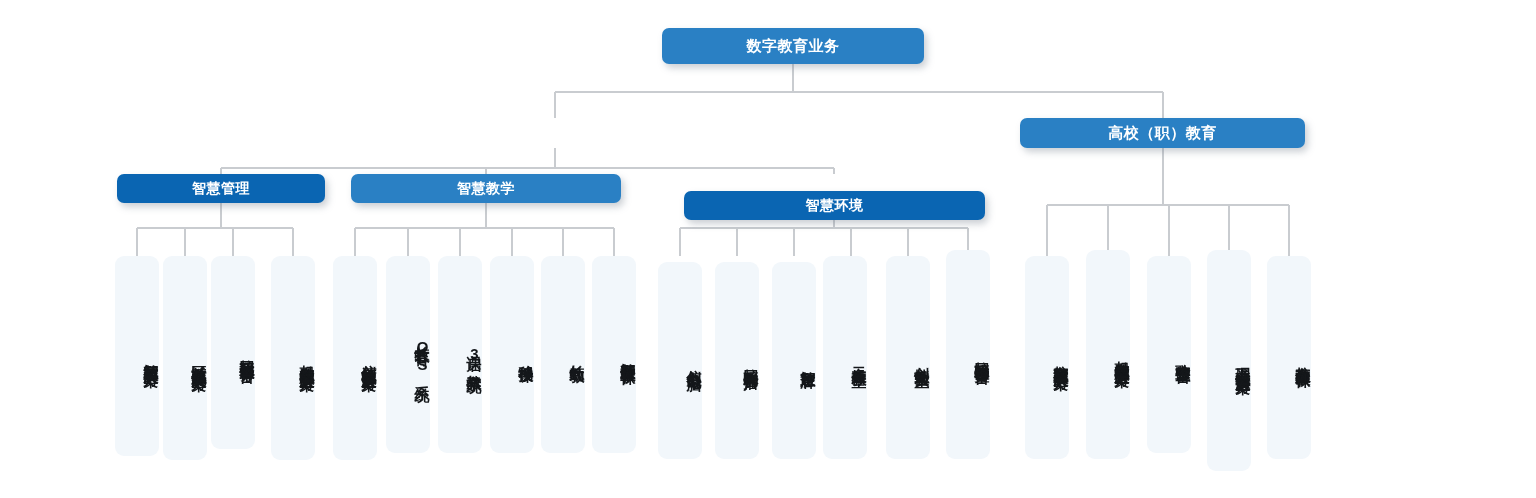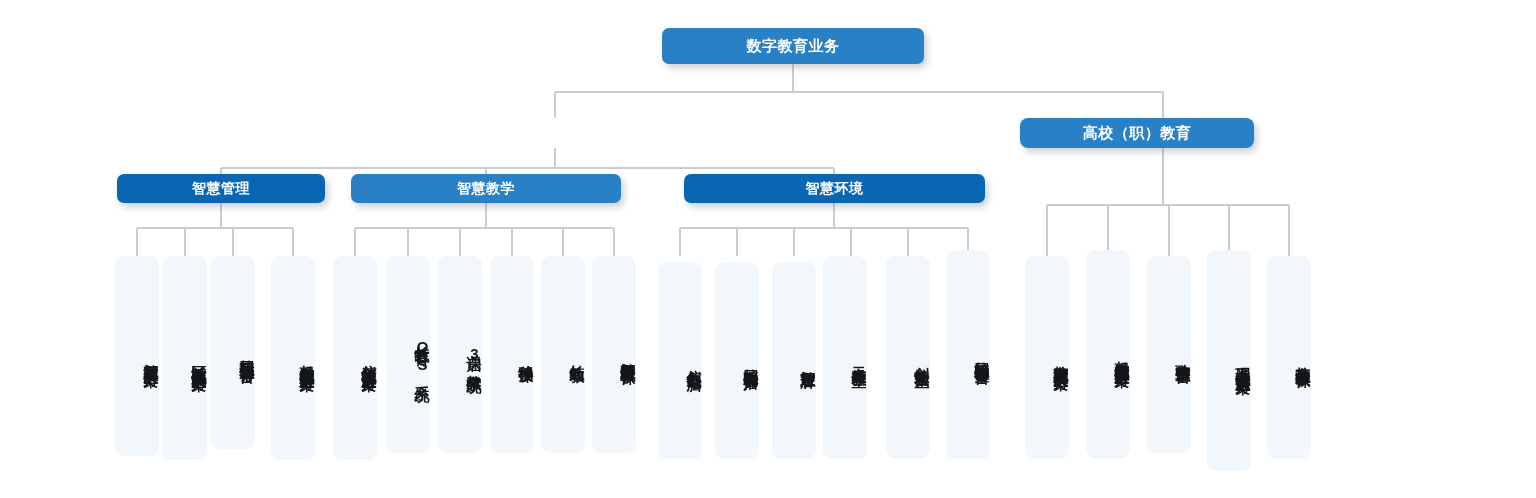--- a/index.html
+++ b/index.html
@@ -132,27 +132,27 @@
       <path d="M1108,205 L1108,256"></path>
       <path d="M1169,205 L1169,256"></path>
       <path d="M1229,205 L1229,256"></path>
       <path d="M1289,205 L1289,256"></path>
     </g>
   </svg>
 
   <div class="node root" style="left:662px; top:28px; width:262px; height:36px;">数字教育业务</div>
 
 
-  <div class="node level2" style="left:1020px; top:118px; width:234px; height:30px;border-radius:8px;">高校（职）教育</div>
+  <div class="node level2" style="left:1020px; top:118px; width:285px; height:30px;">高校（职）教育</div>
 
   <div class="node level3-light" style="left:351px; top:174px; width:270px; height:29px;">智慧教学</div>
 
   <div class="node level3-dark" style="left:117px; top:174px; width:208px; height:29px;">智慧管理</div>
 
-  <div class="node level3-dark" style="left:684px; top:174px; width:301px; height:29px;">智慧环境</div>
+  <div class="node level3-dark" style="left:684px; top:191px; width:301px; height:29px;">智慧环境</div>
 
   <div class="leaf" style="left:115px; top:256px; width:44px; height:200px;">智慧校园解决方案</div>
   <div class="leaf" style="left:163px; top:256px; width:44px; height:204px;">区域教育信息化解决方案</div>
   <div class="leaf" style="left:211px; top:256px; width:44px; height:193px;">校园远程监管服务平台</div>
   <div class="leaf" style="left:271px; top:256px; width:44px; height:204px;">超融合智慧教室解决方案</div>
 
   <div class="leaf" style="left:333px; top:256px; width:44px; height:204px;">信创计算机教室解决方案</div>
   <div class="leaf" style="left:386px; top:256px; width:44px; height:197px;">长虹教育OS系统</div>
   <div class="leaf" style="left:438px; top:256px; width:44px; height:197px;">启课3教学系统</div>
   <div class="leaf" style="left:490px; top:256px; width:44px; height:197px;">移动授课</div>

